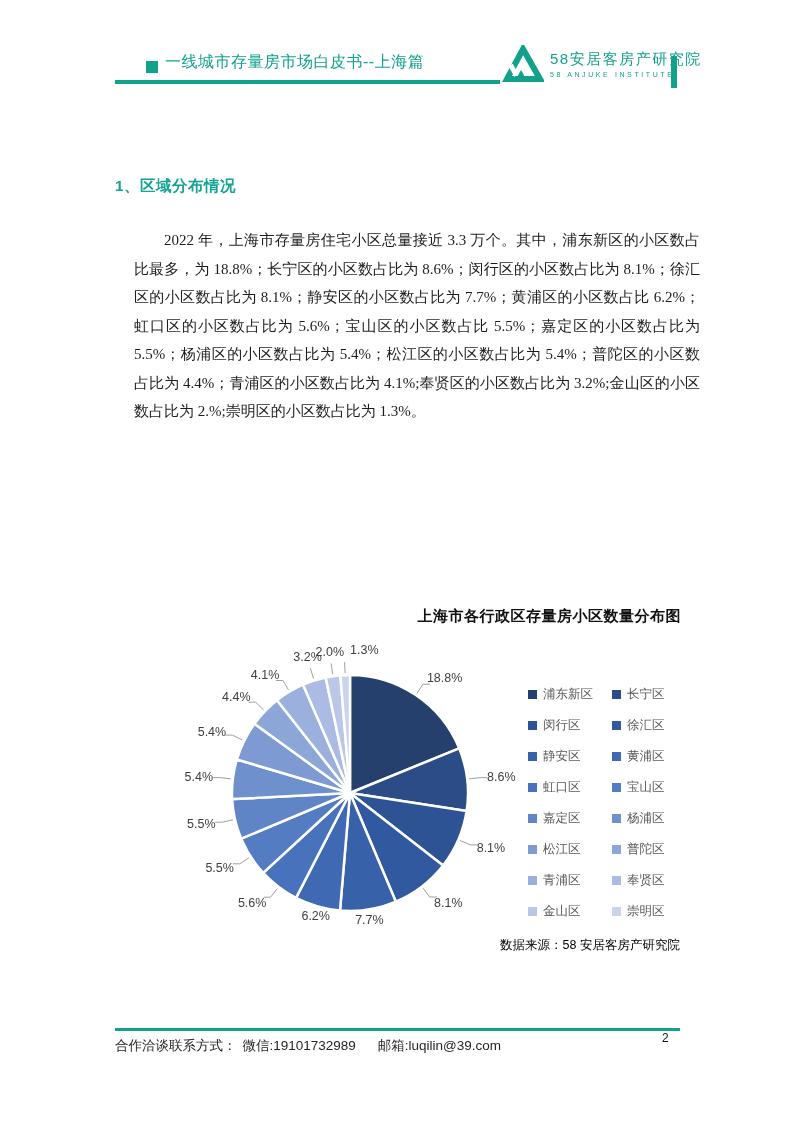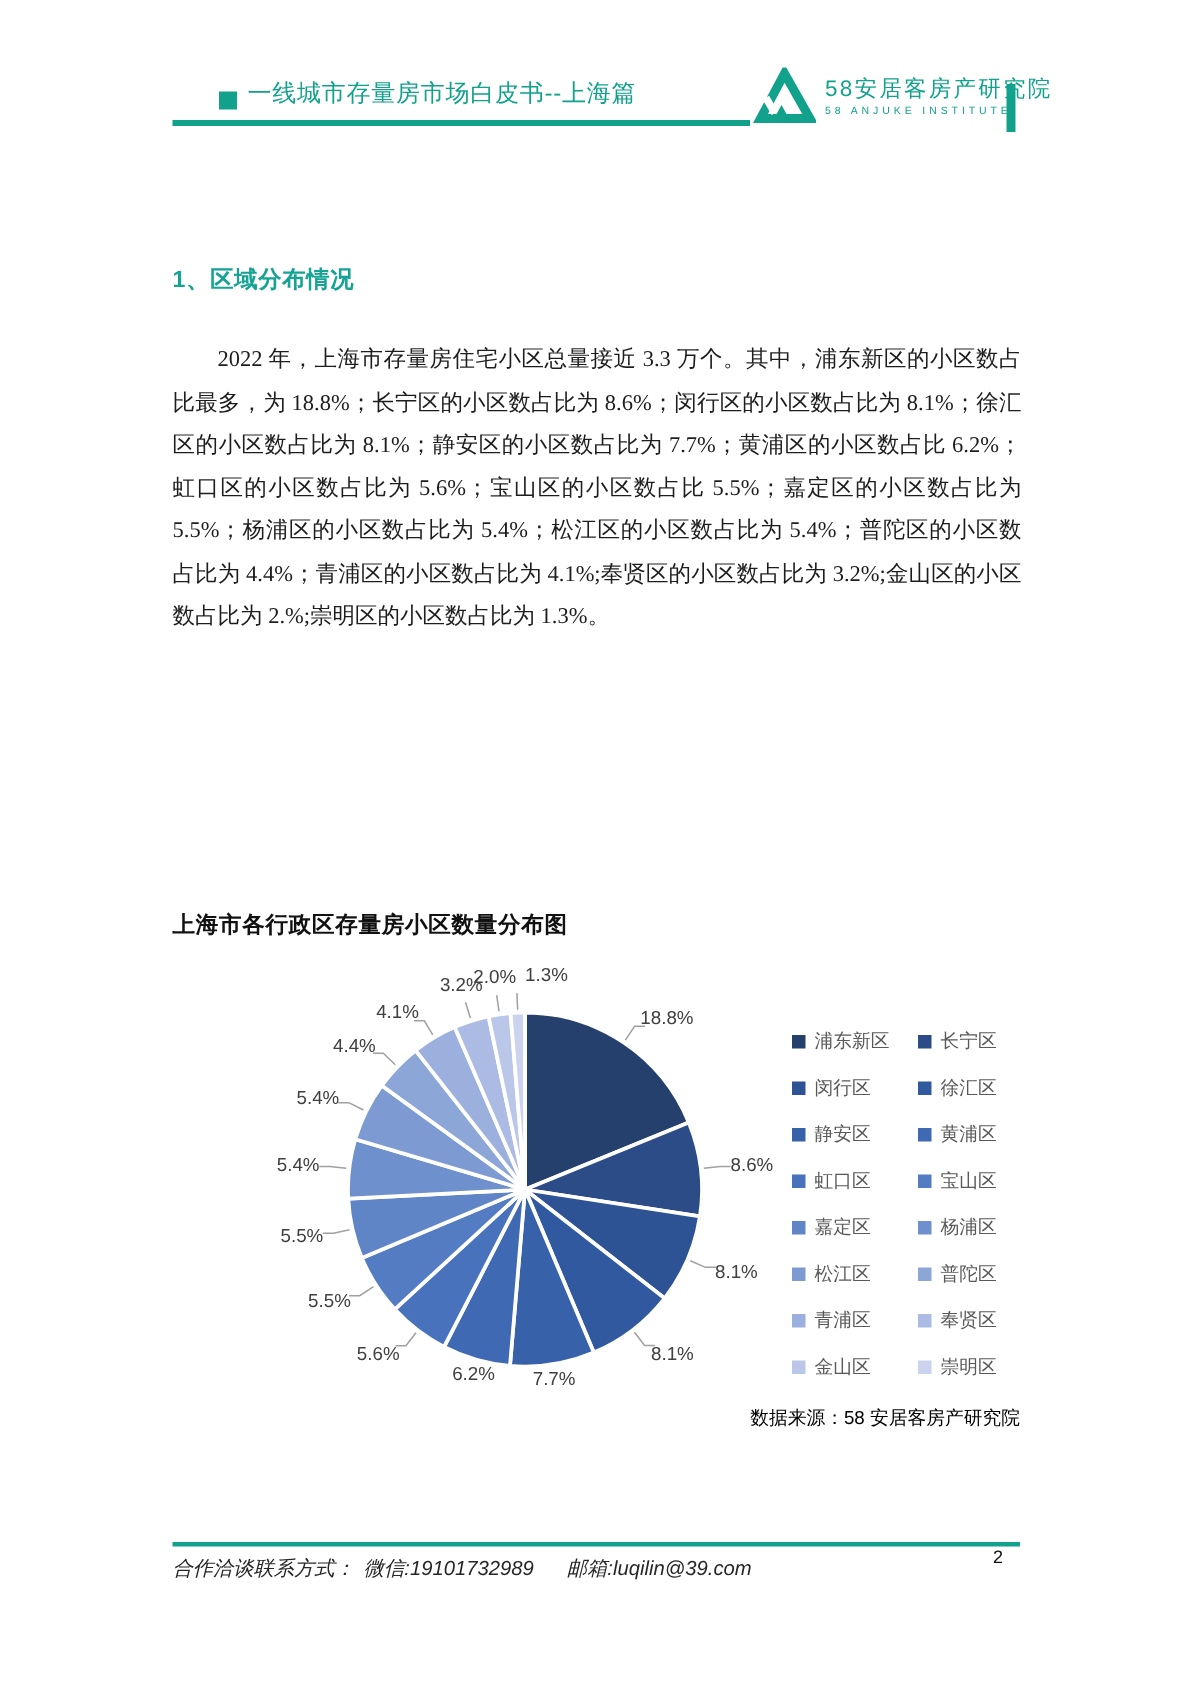--- a/index.html
+++ b/index.html
@@ -14,37 +14,37 @@
   .logo-text{margin-left:6px;display:flex;flex-direction:column;}
   .logo-cn{font-size:15px;color:#12a28c;letter-spacing:1.5px;white-space:nowrap;}
   .logo-en{font-size:7px;color:#12a28c;letter-spacing:2.6px;margin-top:2px;white-space:nowrap;}
   .hdr-vbar{position:absolute;left:671px;top:56px;width:6px;height:32px;background:#12a28c;}
   
   .h1{position:absolute;left:115px;top:104px;font-size:21px;font-weight:bold;color:#12a28c;letter-spacing:1px;}
   .h2{position:absolute;left:115px;top:176px;font-size:15.5px;color:#15a394;letter-spacing:.5px;font-weight:bold;}
   
   .para{position:absolute;left:115px;width:566px;font-family:"Liberation Serif",serif;
         font-size:15px;line-height:28.5px;color:#1d1d1d;text-align:justify;text-indent:2em;margin:0;}
-  .para-1{top:226px;}
+  .para-1{top:226px;margin-left:19px;}
   .para-2{top:448px;}
   
-  .chart-title{position:absolute;left:115px;top:607px;width:566px;text-align:left;
+  .chart-title{position:absolute;left:115px;top:607px;width:566px;text-align:right;
                font-size:15px;font-weight:bold;color:#111;letter-spacing:.5px;}
   #pie-svg{position:absolute;left:115px;top:636px;}
   .pie-label{font-family:"Liberation Sans",sans-serif;font-size:12.5px;fill:#404040;}
   .legend{position:absolute;left:528px;top:679px;display:grid;grid-template-columns:84px auto;
           grid-auto-rows:31px;align-items:center;}
   .legend-item{display:flex;align-items:center;}
   .legend-swatch{display:inline-block;width:9px;height:9px;margin-right:6px;flex:0 0 9px;}
   .legend-label{font-size:12.5px;color:#595959;white-space:nowrap;font-family:Liberation Mono, monospace;}
   .source-note{position:absolute;right:113px;top:937px;font-size:12.5px;color:#000000;}
   
   .footer-line{position:absolute;left:115px;top:1028px;width:565px;height:3px;background:#12a28c;}
   .footer-text{position:absolute;left:115px;top:1037px;font-size:13.5px;color:#262626;}
-  .footer-text span{margin-right:0;font-style:italic;}
+  .footer-text span{margin-right:0;}
   .footer-gap{display:inline-block;width:22px;}
   .footer-gap-sm{display:inline-block;width:6px;}
   .page-num{position:absolute;left:662px;top:1031px;font-size:12px;color:#111;}
 </style>
 </head>
 <body>
 
 <div class="page">
 
   <div class="hdr-row">

